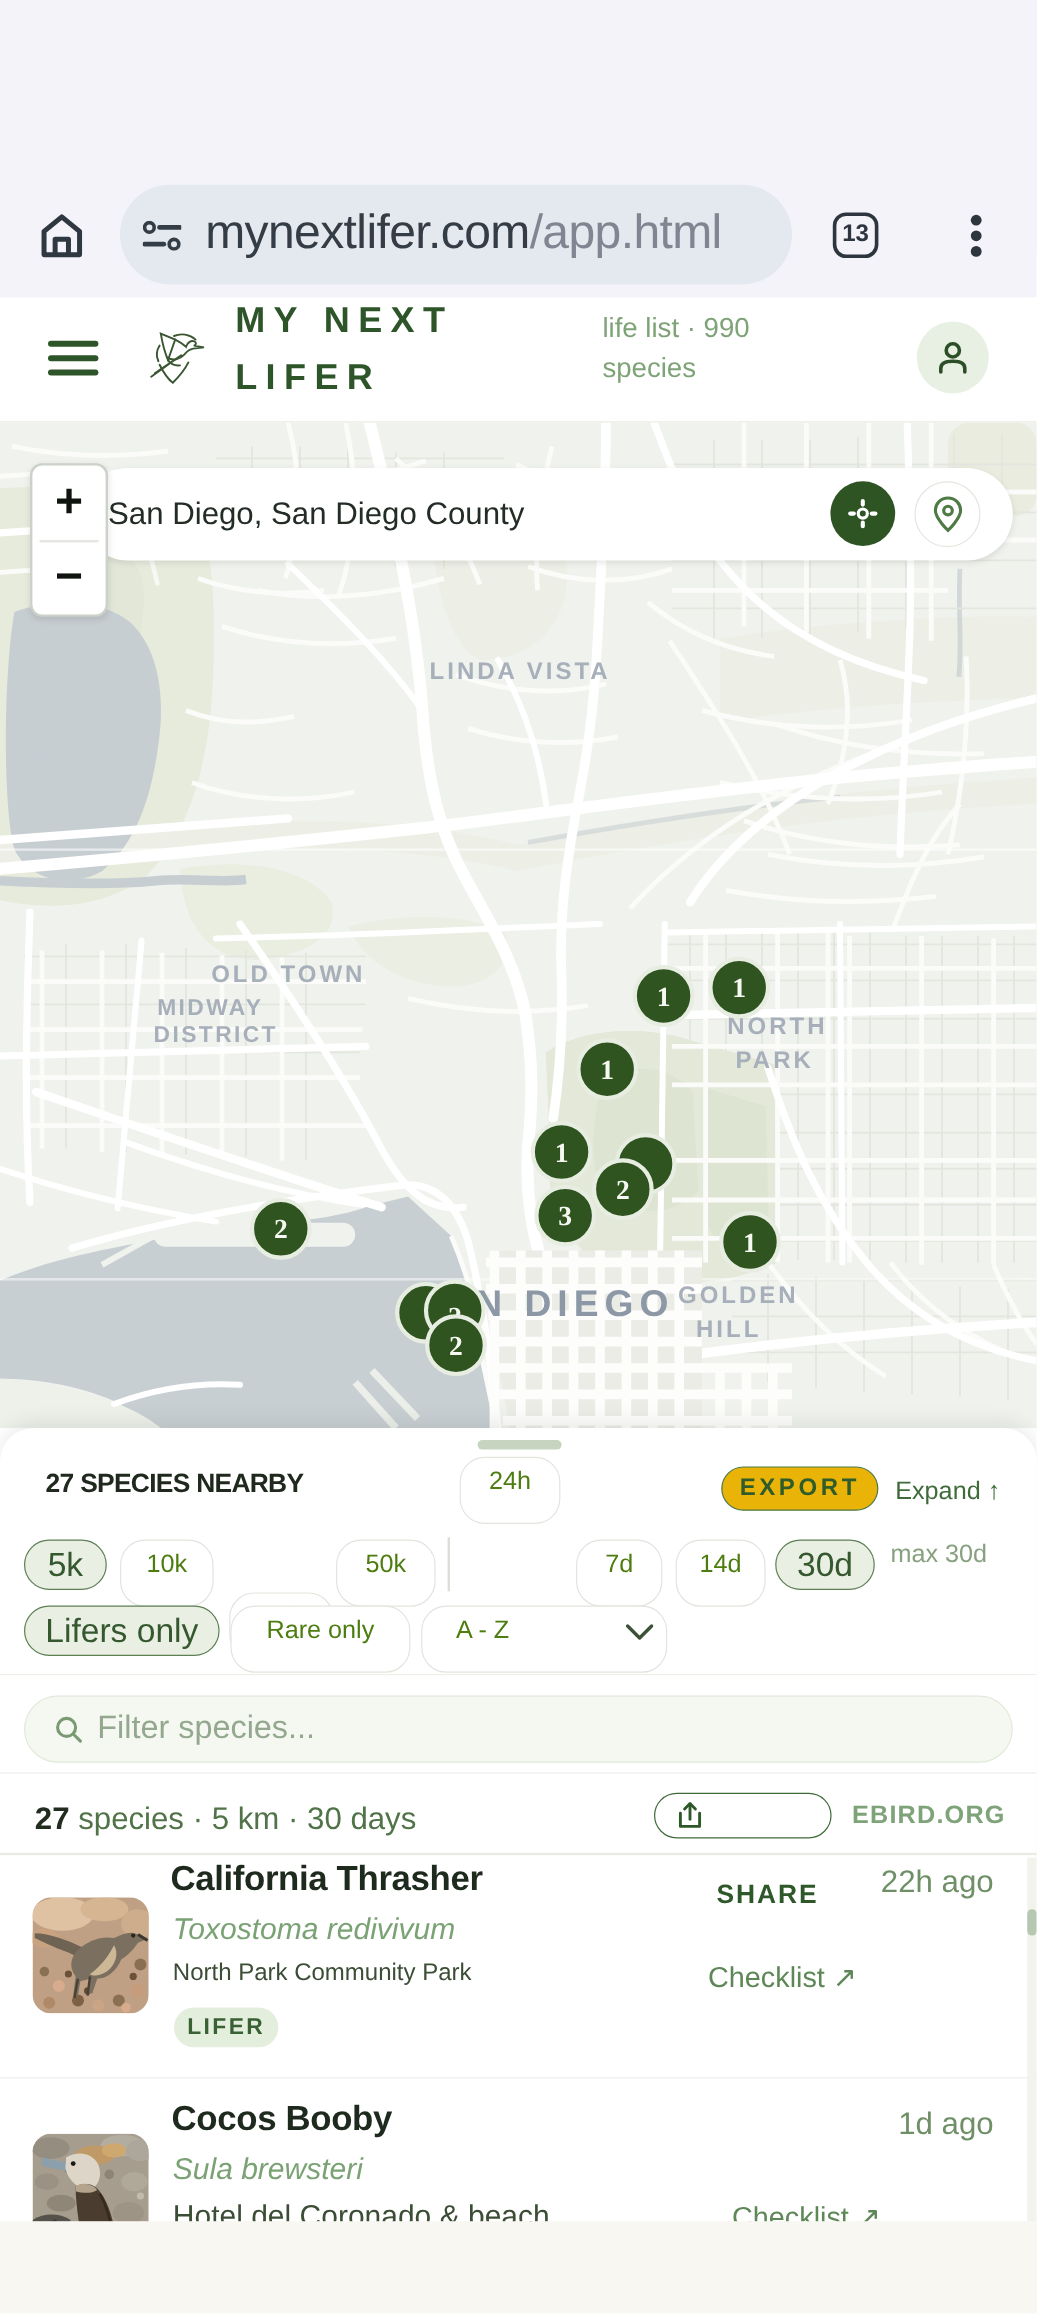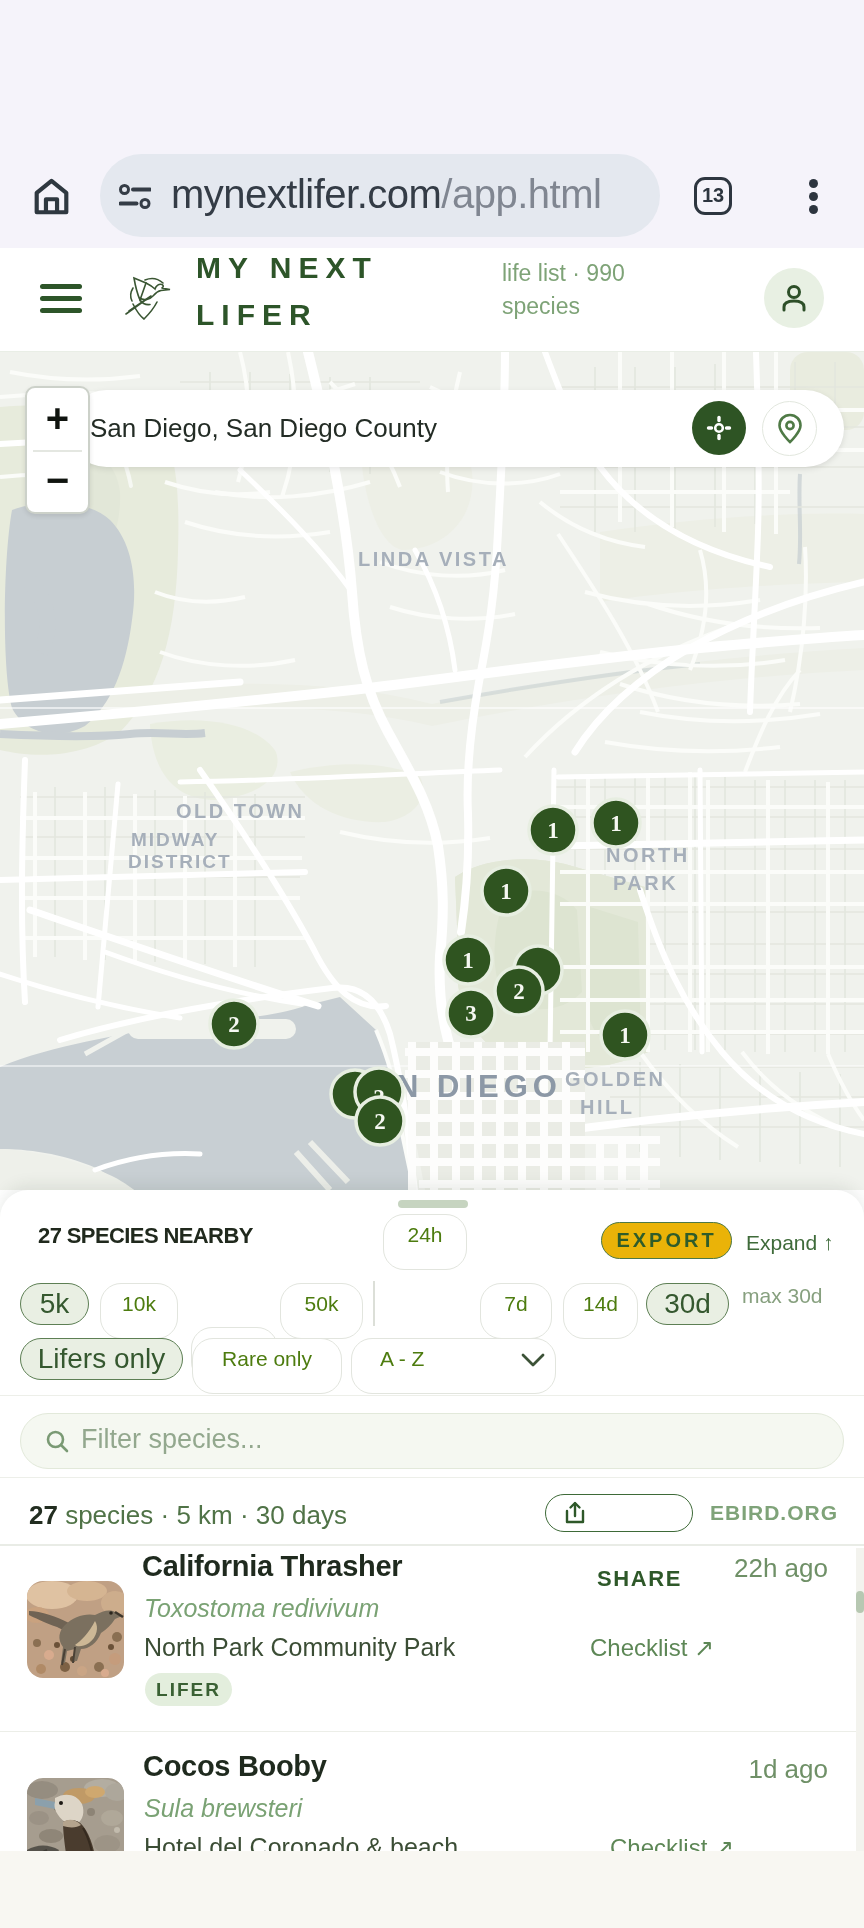--- a/index.html
+++ b/index.html
@@ -310,21 +310,21 @@
     <path d="M38 44 C46 36 58 32 68 34 C76 30 82 28 88 31 L95 35 L88 38 C84 44 80 48 74 52 C70 62 62 68 54 68 L50 80 L46 80 L48 68 L40 70 L38 82 L34 82 L36 66 C30 58 32 50 38 44 Z" fill="#7b705f"></path>
     <path d="M68 40 C72 46 70 56 62 62 C56 66 50 66 48 64 C54 60 62 52 68 40 Z" fill="#cdb896"></path>
     <path d="M88 31 L96 36" stroke="#3d362c" stroke-width="2.5"></path>
     <circle cx="84" cy="32" r="1.8" fill="#2b251d"></circle>
     <path d="M48 66 L46 82 M38 68 L35 84" stroke="#4a4136" stroke-width="2"></path>
   </svg>
 </div>
 <div class="abs" style="left:142px;top:1550px;font-size:29px;letter-spacing:-0.3px;font-weight:bold;color:#1f2a1e;">California Thrasher</div>
 <div class="abs" style="left:640px;top:1553px;width:188px;text-align:right;font-size:26px;color:#6f9067;">22h ago</div>
 <div class="abs" style="left:144px;top:1594px;font-size:25px;font-style:italic;color:#7aa274;">Toxostoma redivivum</div>
-<div class="abs" style="left:144px;top:1633px;font-size:25px;color:#3b4d35;">North Park Community Park</div>
+<div class="abs" style="left:144px;top:1633px;font-size:20px;color:#3b4d35;">North Park Community Park</div>
 <div class="abs" style="left:590px;top:1634px;font-size:24px;color:#5d8756;">Checklist ↗</div>
 <div class="abs" style="left:145px;top:1673px;width:87px;height:33px;background:#e3eedd;border-radius:17px;text-align:center;line-height:33px;font-size:19px;font-weight:bold;letter-spacing:2px;color:#3a6134;">LIFER</div>
 <div class="abs" style="left:0;top:1731px;width:864px;height:1px;background:#eceee8;"></div>
 
 <div class="abs" style="left:27px;top:1778px;width:97px;height:97px;border-radius:16px;overflow:hidden;">
   <svg width="97" height="97" viewBox="0 0 97 97">
     <rect width="97" height="97" fill="#a69d8f"></rect>
     <g>
       <ellipse cx="15" cy="12" rx="16" ry="9" fill="#958d80"></ellipse>
       <ellipse cx="75" cy="10" rx="18" ry="9" fill="#b3ada1"></ellipse>

